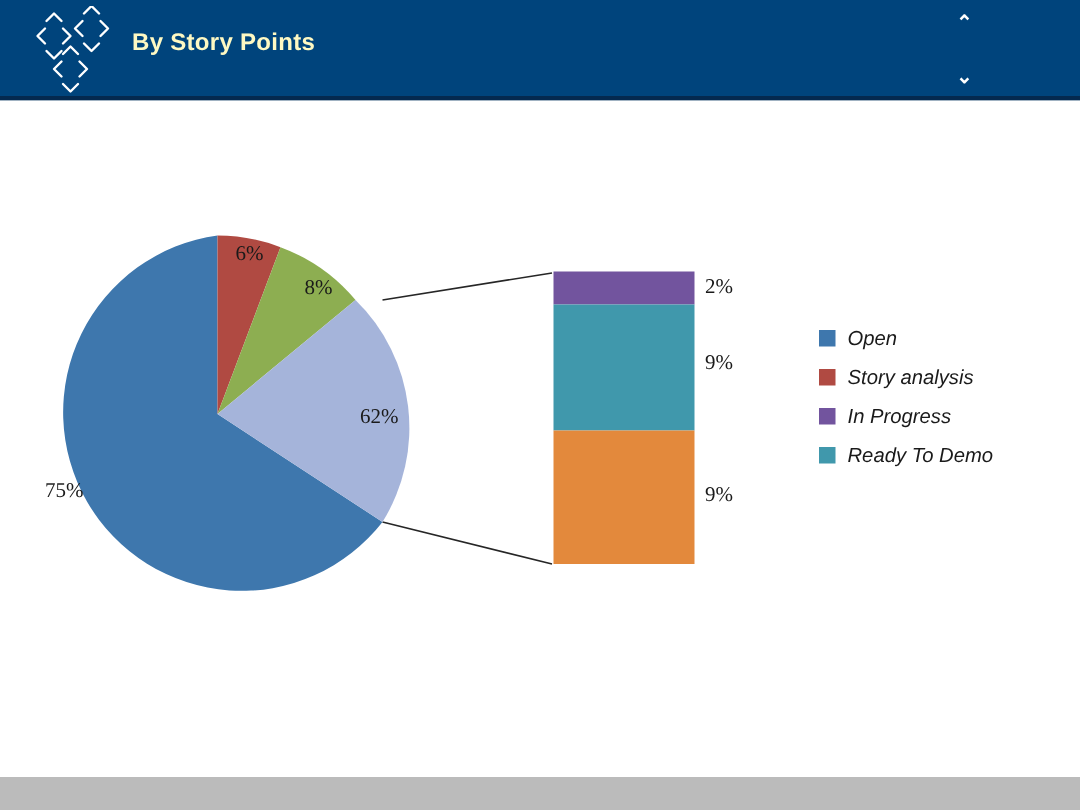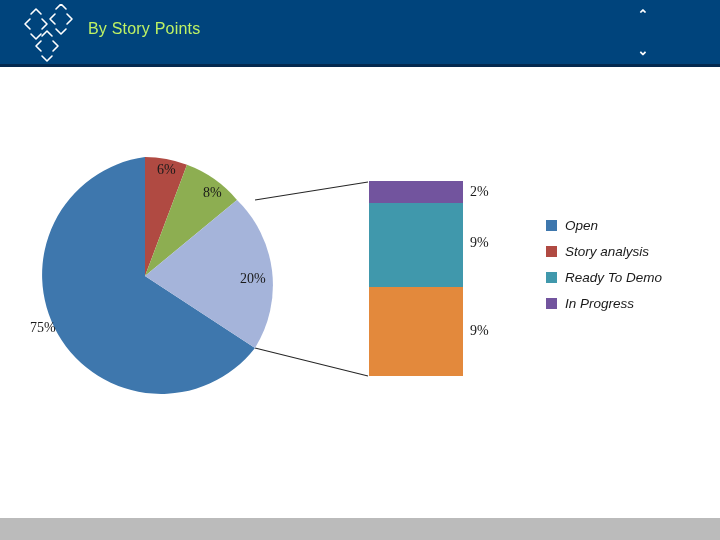--- a/index.html
+++ b/index.html
@@ -23,23 +23,23 @@
     width: 720px;
     height: 67px;
     background: #00447C;
     border-bottom: 3px solid #04294f;
     box-sizing: border-box;
   }
   .header-title {
     position: absolute;
     left: 88px;
     top: 20px;
-    color: #bef264;
+    color: #fef9c3;
     font-size: 16px;
-    font-weight: normal;
+    font-weight: bold;
     letter-spacing: 0.2px;
     white-space: nowrap;
     text-align: center;
   }
 
   
   .brand-mark {
     position: absolute;
     left: 14px;
     top: 4px;
@@ -209,48 +209,48 @@
         <rect x="369" y="114" width="94" height="22" fill="#72549E"></rect>
         <rect x="369" y="136" width="94" height="84" fill="#4098AC"></rect>
         <rect x="369" y="220" width="94" height="89" fill="#E3893C"></rect>
       </g>
 
     </svg>
 
     <div class="pct-label" style="left:30px; top:253px;">75%</div>
     <div class="pct-label" style="left:157px; top:95px;">6%</div>
     <div class="pct-label" style="left:203px; top:118px;">8%</div>
-    <div class="pct-label" style="left:240px; top:204px;">20%</div>
+    <div class="pct-label" style="left:240px; top:204px;">62%</div>
 
     <div class="pct-label" style="left:470px; top:117px;">2%</div>
     <div class="pct-label" style="left:470px; top:168px;">9%</div>
     <div class="pct-label" style="left:470px; top:256px;">9%</div>
 
     <div class="legend">
 
       <div class="legend-row">
         <span class="legend-swatch" style="background:#3E77AD"></span>
         <span class="legend-text">Open</span>
       </div>
 
       <div class="legend-row">
         <span class="legend-swatch" style="background:#B04A42"></span>
         <span class="legend-text">Story analysis</span>
       </div>
 
 
       <div class="legend-row">
+        <span class="legend-swatch" style="background:#72549E"></span>
+        <span class="legend-text">In Progress</span>
+      </div>
+
+      <div class="legend-row">
         <span class="legend-swatch" style="background:#4098AC"></span>
         <span class="legend-text">Ready To Demo</span>
       </div>
 
-      <div class="legend-row">
-        <span class="legend-swatch" style="background:#72549E"></span>
-        <span class="legend-text">In Progress</span>
-      </div>
-
 
     </div>
 
   </div>
 </div>
 
 <div class="footer-strip"></div>
 
 </body></html>

